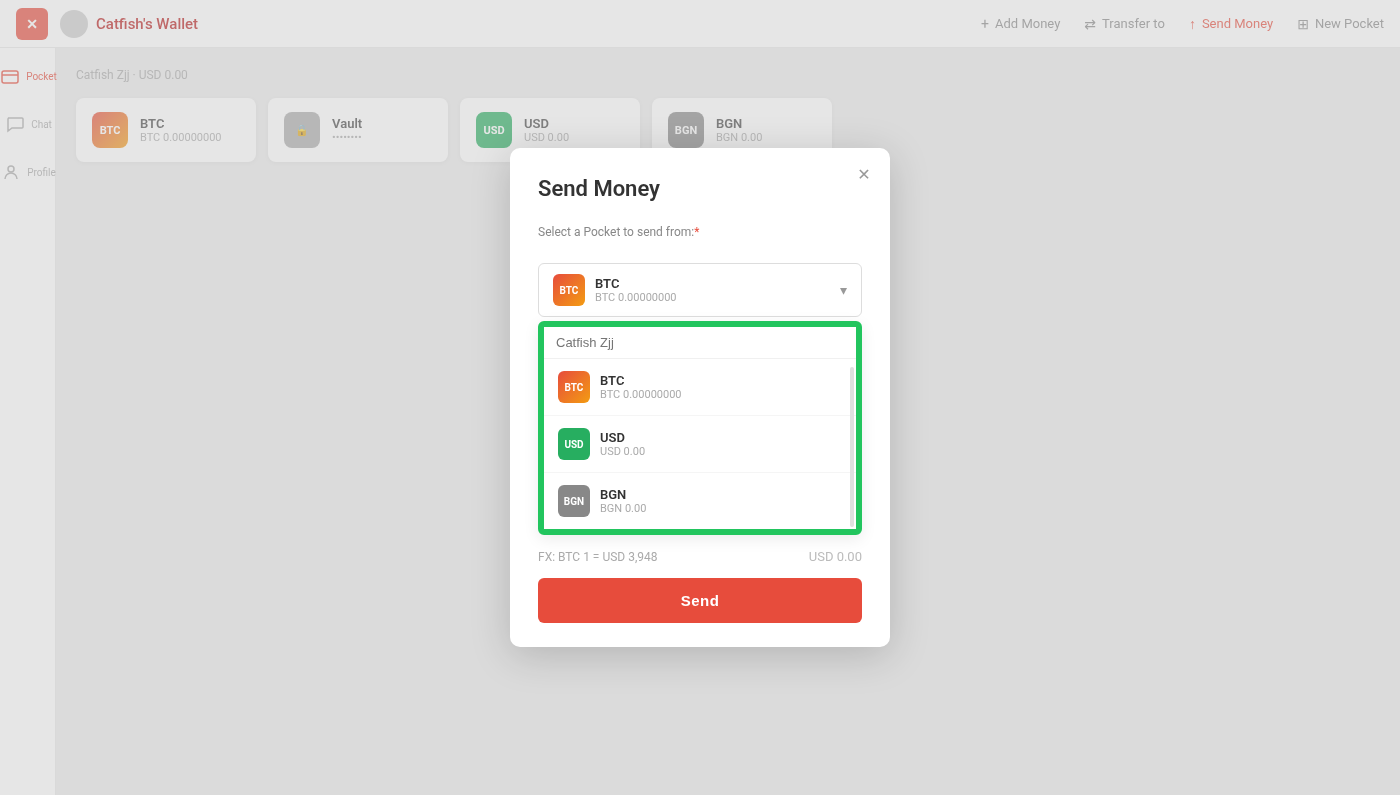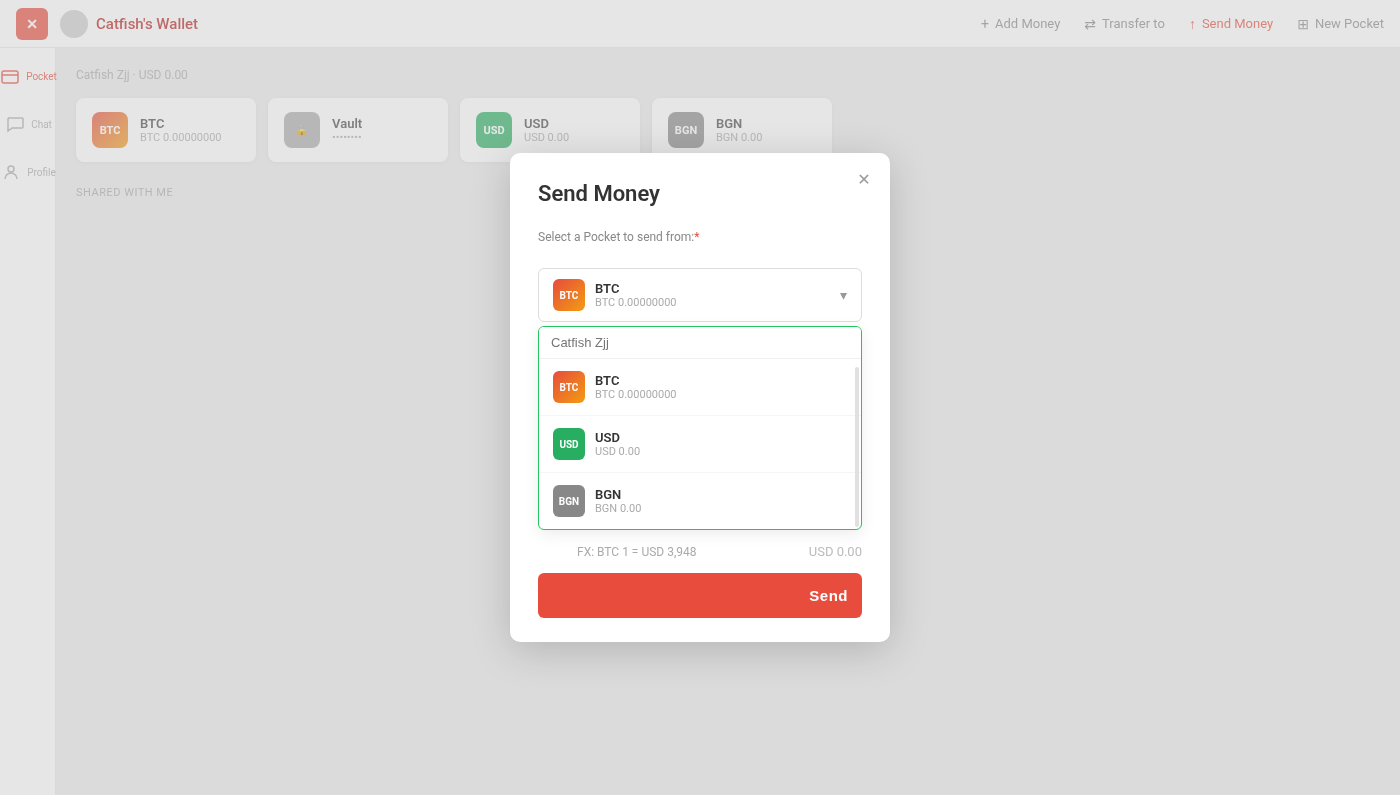--- a/index.html
+++ b/index.html
@@ -265,21 +265,21 @@
       font-size: 11px;
       color: #aaa;
     }
     .dropdown-chevron {
       color: #999;
       font-size: 14px;
     }
 
     
     .dropdown-list {
-      border: 1px solid #22c55e;
+      border: 6px solid #22c55e;
       border-radius: 6px;
       margin-top: 4px;
       background: #fff;
       box-shadow: 0 4px 16px rgba(0,0,0,0.08);
       overflow: hidden;
       position: relative;
     }
 
     .dropdown-search {
       padding: 8px 12px;
@@ -320,40 +320,38 @@
     .fx-row {
       display: flex;
       align-items: center;
       justify-content: space-between;
       margin-top: 14px;
       margin-bottom: 14px;
     }
     .fx-label {
       font-size: 12px;
       color: #aaa;
-      margin-left: 39px;
     }
     .fx-amount {
       font-size: 13px;
       color: #bbb;
     }
 
     
     .send-btn {
       width: 100%;
       background: #e74c3c;
       color: #fff;
       border: none;
       border-radius: 6px;
       padding: 14px;
       font-size: 15px;
       font-weight: 600;
       cursor: pointer;
       letter-spacing: 0.5px;
-      text-align: right;
     }
 
     .modal-footer-text {
       text-align: center;
       font-size: 11px;
       color: #aaa;
       margin-top: 14px;
       line-height: 1.5;
     }
   </style>
@@ -444,21 +442,20 @@
     </div>
     <div class="pocket-card">
       <div class="pocket-card-icon bgn">BGN</div>
       <div class="pocket-card-info">
         <div class="name">BGN</div>
         <div class="value">BGN 0.00</div>
       </div>
     </div>
   </div>
 
-  <div class="shared-section-title">SHARED WITH ME</div>
 </div>
 
 <div class="modal-overlay">
   <div class="modal">
 
     <button class="modal-close">✕</button>
 
     <div class="modal-title">Send Money</div>
 
     <div class="field-label">

